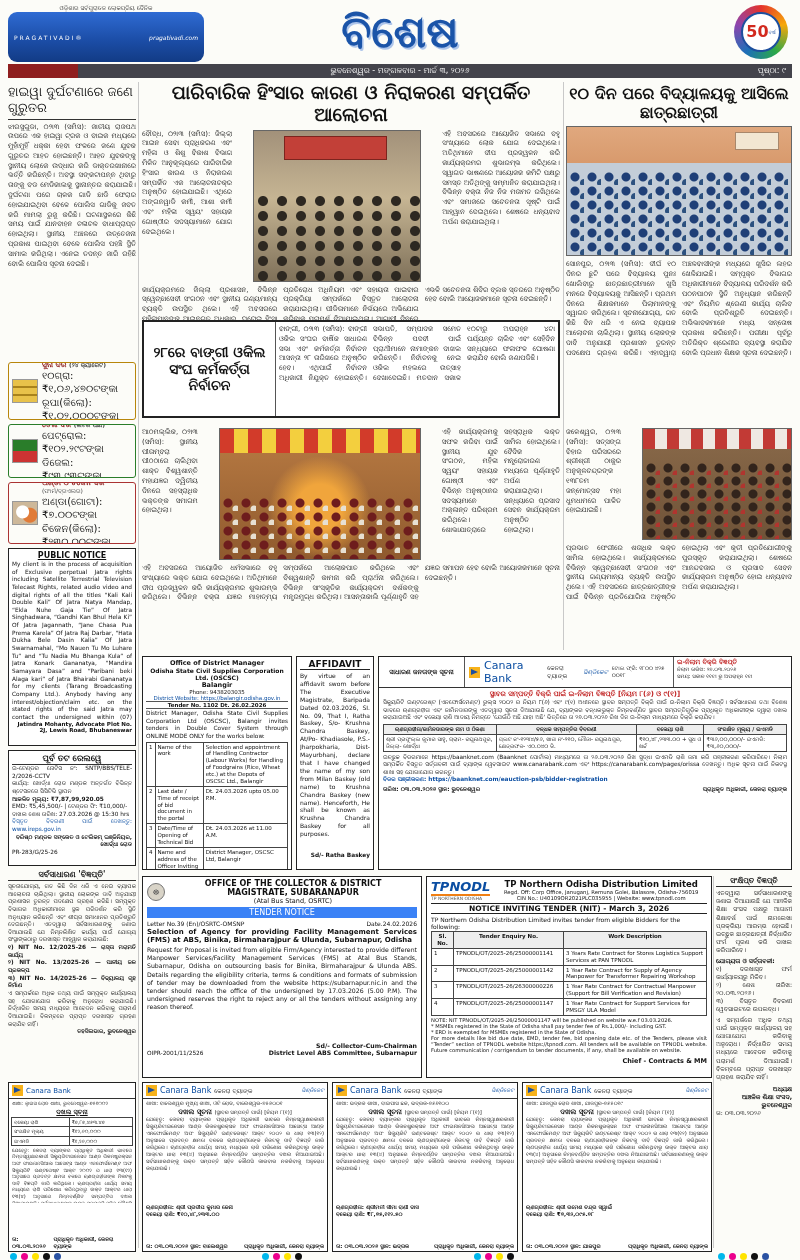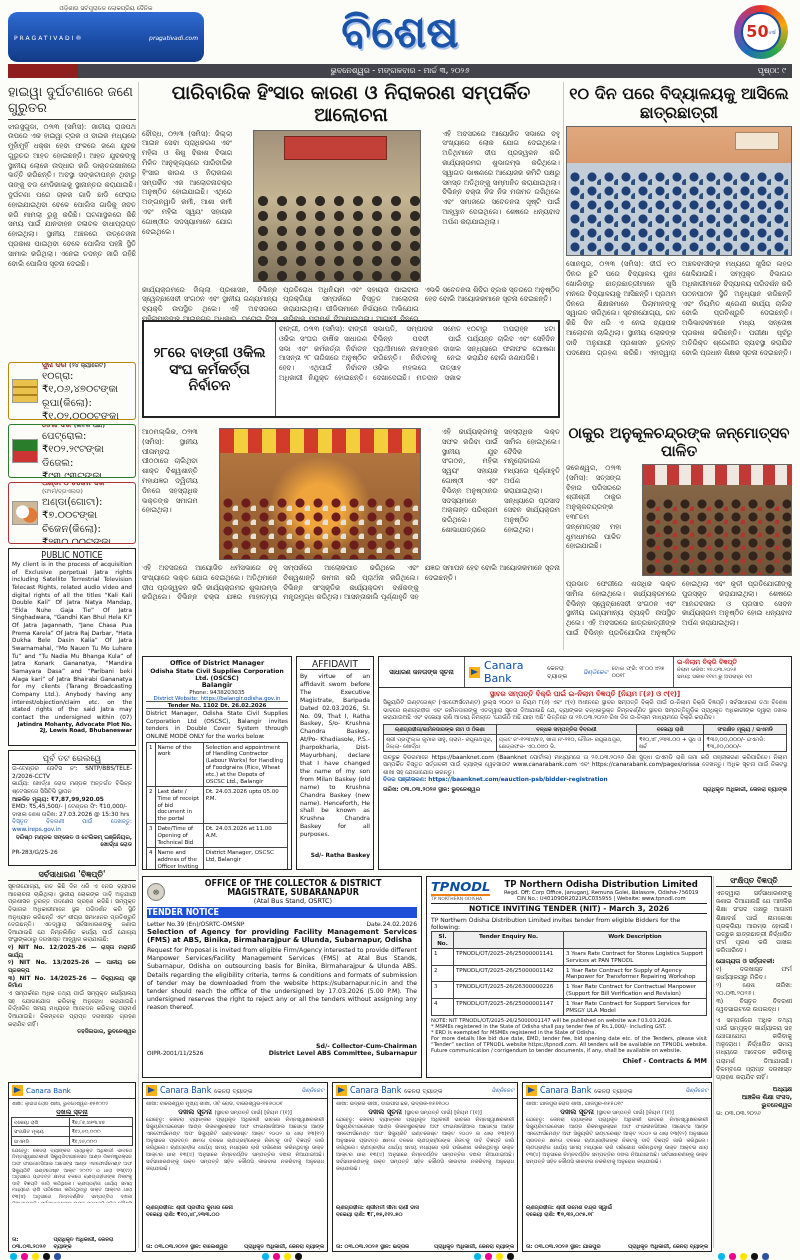--- a/index.html
+++ b/index.html
@@ -77,23 +77,23 @@
   .rate-ico{width:26px;height:24px;flex:none;border:1px solid #999}
   .ico-gold{background:repeating-linear-gradient(180deg,#e8c24a 0 6px,#a9831c 6px 8px)}
   .ico-oil{background:linear-gradient(180deg,#2a7d2a 50%,#c33 50%)}
   .ico-egg{background:radial-gradient(circle at 40% 45%,#fff 0 6px,rgba(0,0,0,0) 7px),radial-gradient(circle at 70% 60%,#e07b39 0 7px,rgba(0,0,0,0) 8px),#cdb89a}
   .rate-t{font-size:7.5px;font-weight:bold;color:#8b1a1a;line-height:1.2}
   .rate-s{font-size:6px;color:#444}
   .rate-l{font-size:10px;line-height:1.35}
 
   
   .nbox{border:1.3px solid #222;overflow:hidden;background:#fff}
-  .nbox .ttl{font-weight:normal;text-align:center}
+  .nbox .ttl{font-weight:bold;text-align:center}
   .tinytxt{font-size:5.8px;line-height:1.32;text-align:justify}
-  .bar-dark{background:#1d4ed8;color:#fff;font-weight:bold;font-size:8px;padding:1px 0}
+  .bar-dark{background:#3b82f6;color:#fff;font-weight:normal;text-align:center;font-size:8px;padding:1px 0}
   .tbl{width:100%;border-collapse:collapse;font-size:5.5px;line-height:1.25}
   .tbl td,.tbl th{border:1px solid #444;padding:1px 2px;vertical-align:top;text-align:left}
   .tbl th{background:#eee;text-align:center}
 
   
   .cb-ico{width:11px;height:11px;background:#f7b21a;display:inline-block;position:relative;flex:none}
   .cb-ico:after{content:"";position:absolute;left:2px;top:2px;border-left:7px solid #1d4f9e;border-top:3.5px solid rgba(0,0,0,0);border-bottom:3.5px solid rgba(0,0,0,0)}
   .cb-name{color:#0b4ea2;font-weight:normal}
   .bank{border:1.3px solid #222;overflow:hidden;display:flex;flex-direction:column;background:#fff}
   .bank-head{display:flex;align-items:center;gap:3px;border-bottom:1px solid #333;padding:2px 3px}
@@ -235,21 +235,20 @@
       <div class="ph ph-yajna" style="width:202px;height:132px">
         <div class="canopy"></div>
         <div class="folk"></div>
       </div>
       <div class="bodytxt c2" style="width:140px">ଏହି କାର୍ଯ୍ୟକ୍ରମକୁ ସଫଳ କରିବା ପାଇଁ ସ୍ଥାନୀୟ ଯୁବ ସଂଗଠନ, ମହିଳା ସ୍ୱୟଂ ସହାୟକ ଗୋଷ୍ଠୀ ଏବଂ ବିଭିନ୍ନ ଅନୁଷ୍ଠାନର ସଦସ୍ୟମାନେ ଅକ୍ଳାନ୍ତ ପରିଶ୍ରମ କରିଥିଲେ। ଶୋଭାଯାତ୍ରାରେ ସହସ୍ରାଧିକ ଭକ୍ତ ସାମିଲ ହୋଇଥିଲେ। ବୈଦିକ ମନ୍ତ୍ରୋଚ୍ଚାରଣ ମଧ୍ୟରେ ପୂର୍ଣ୍ଣାହୁତି ଅର୍ପଣ କରାଯାଇଥିଲା। ସନ୍ଧ୍ୟାରେ ପ୍ରସାଦ ସେବନ କାର୍ଯ୍ୟକ୍ରମ ଅନୁଷ୍ଠିତ ହୋଇଥିଲା।</div>
     </div>
     <div class="bodytxt c3" style="height:62px;margin-top:4px">ଏହି ଅବସରରେ ଆୟୋଜିତ ଧର୍ମସଭାରେ ବହୁ ସଂଖ୍ୟାରେ ଭକ୍ତ ଯୋଗ ଦେଇଥିଲେ। ଅତିଥିମାନେ ଦୀପ ପ୍ରଜ୍ୱଳନ କରି କାର୍ଯ୍ୟକ୍ରମର ଶୁଭାରମ୍ଭ କରିଥିଲେ। ବିଭିନ୍ନ ବକ୍ତା ଯଜ୍ଞର ମାହାତ୍ମ୍ୟ ସମ୍ପର୍କରେ ଆଲୋକପାତ କରିଥିଲେ ଏବଂ ବିଶ୍ୱଶାନ୍ତି କାମନା କରି ପ୍ରାର୍ଥନା କରିଥିଲେ। ବିଭିନ୍ନ ସାଂସ୍କୃତିକ କାର୍ଯ୍ୟକ୍ରମ ଦର୍ଶକଙ୍କୁ ମନ୍ତ୍ରମୁଗ୍ଧ କରିଥିଲା। ଆସନ୍ତାକାଲି ପୂର୍ଣ୍ଣାହୁତି ସହ ଯଜ୍ଞର ସମାପନ ହେବ ବୋଲି ଆୟୋଜକମାନେ ସୂଚନା ଦେଇଛନ୍ତି।</div>
   </div>
 
   <div class="abs" style="left:566px;top:424px;width:226px;height:226px">
-    <div class="hl-lg ctr" style="font-size:15px">ଠାକୁର ଅନୁକୂଳଚନ୍ଦ୍ରଙ୍କ ଜନ୍ମୋତ୍ସବ ପାଳିତ</div>
     <div class="flexrow" style="margin-top:4px;height:112px">
       <div class="bodytxt" style="width:70px">ଜଳେଶ୍ୱର, ୦୨ା୩ (ସମିସ): ସତ୍ସଙ୍ଗ ବିହାର ପରିସରରେ ଶ୍ରୀଶ୍ରୀ ଠାକୁର ଅନୁକୂଳଚନ୍ଦ୍ରଙ୍କ ୧୩୮ତମ ଜନ୍ମୋତ୍ସବ ମହା ଧୁମଧାମରେ ପାଳିତ ହୋଇଯାଇଛି।</div>
       <div class="ph ph-crowd" style="width:150px;height:112px">
         <div class="canopy"></div>
         <div class="folk"></div>
       </div>
     </div>
     <div class="bodytxt c2" style="height:84px;margin-top:4px">ପ୍ରଭାତ ଫେରୀରେ ଶତାଧିକ ଭକ୍ତ ସାମିଲ ହୋଇଥିଲେ। କାର୍ଯ୍ୟକ୍ରମରେ ବିଭିନ୍ନ ସ୍ୱେଚ୍ଛାସେବୀ ସଂଗଠନ ଏବଂ ସ୍ଥାନୀୟ ଗଣ୍ୟମାନ୍ୟ ବ୍ୟକ୍ତି ଉପସ୍ଥିତ ଥିଲେ। ଏହି ଅବସରରେ ଛାତ୍ରଛାତ୍ରୀଙ୍କ ପାଇଁ ବିଭିନ୍ନ ପ୍ରତିଯୋଗିତା ଅନୁଷ୍ଠିତ ହୋଇଥିଲା ଏବଂ କୃତୀ ପ୍ରତିଯୋଗୀଙ୍କୁ ପୁରସ୍କୃତ କରାଯାଇଥିଲା। ଶେଷରେ ଆନନ୍ଦବଜାର ଓ ପ୍ରସାଦ ସେବନ କାର୍ଯ୍ୟକ୍ରମ ଅନୁଷ୍ଠିତ ହୋଇ ଧନ୍ୟବାଦ ଅର୍ପଣ କରାଯାଇଥିଲା।</div>
   </div>
 

